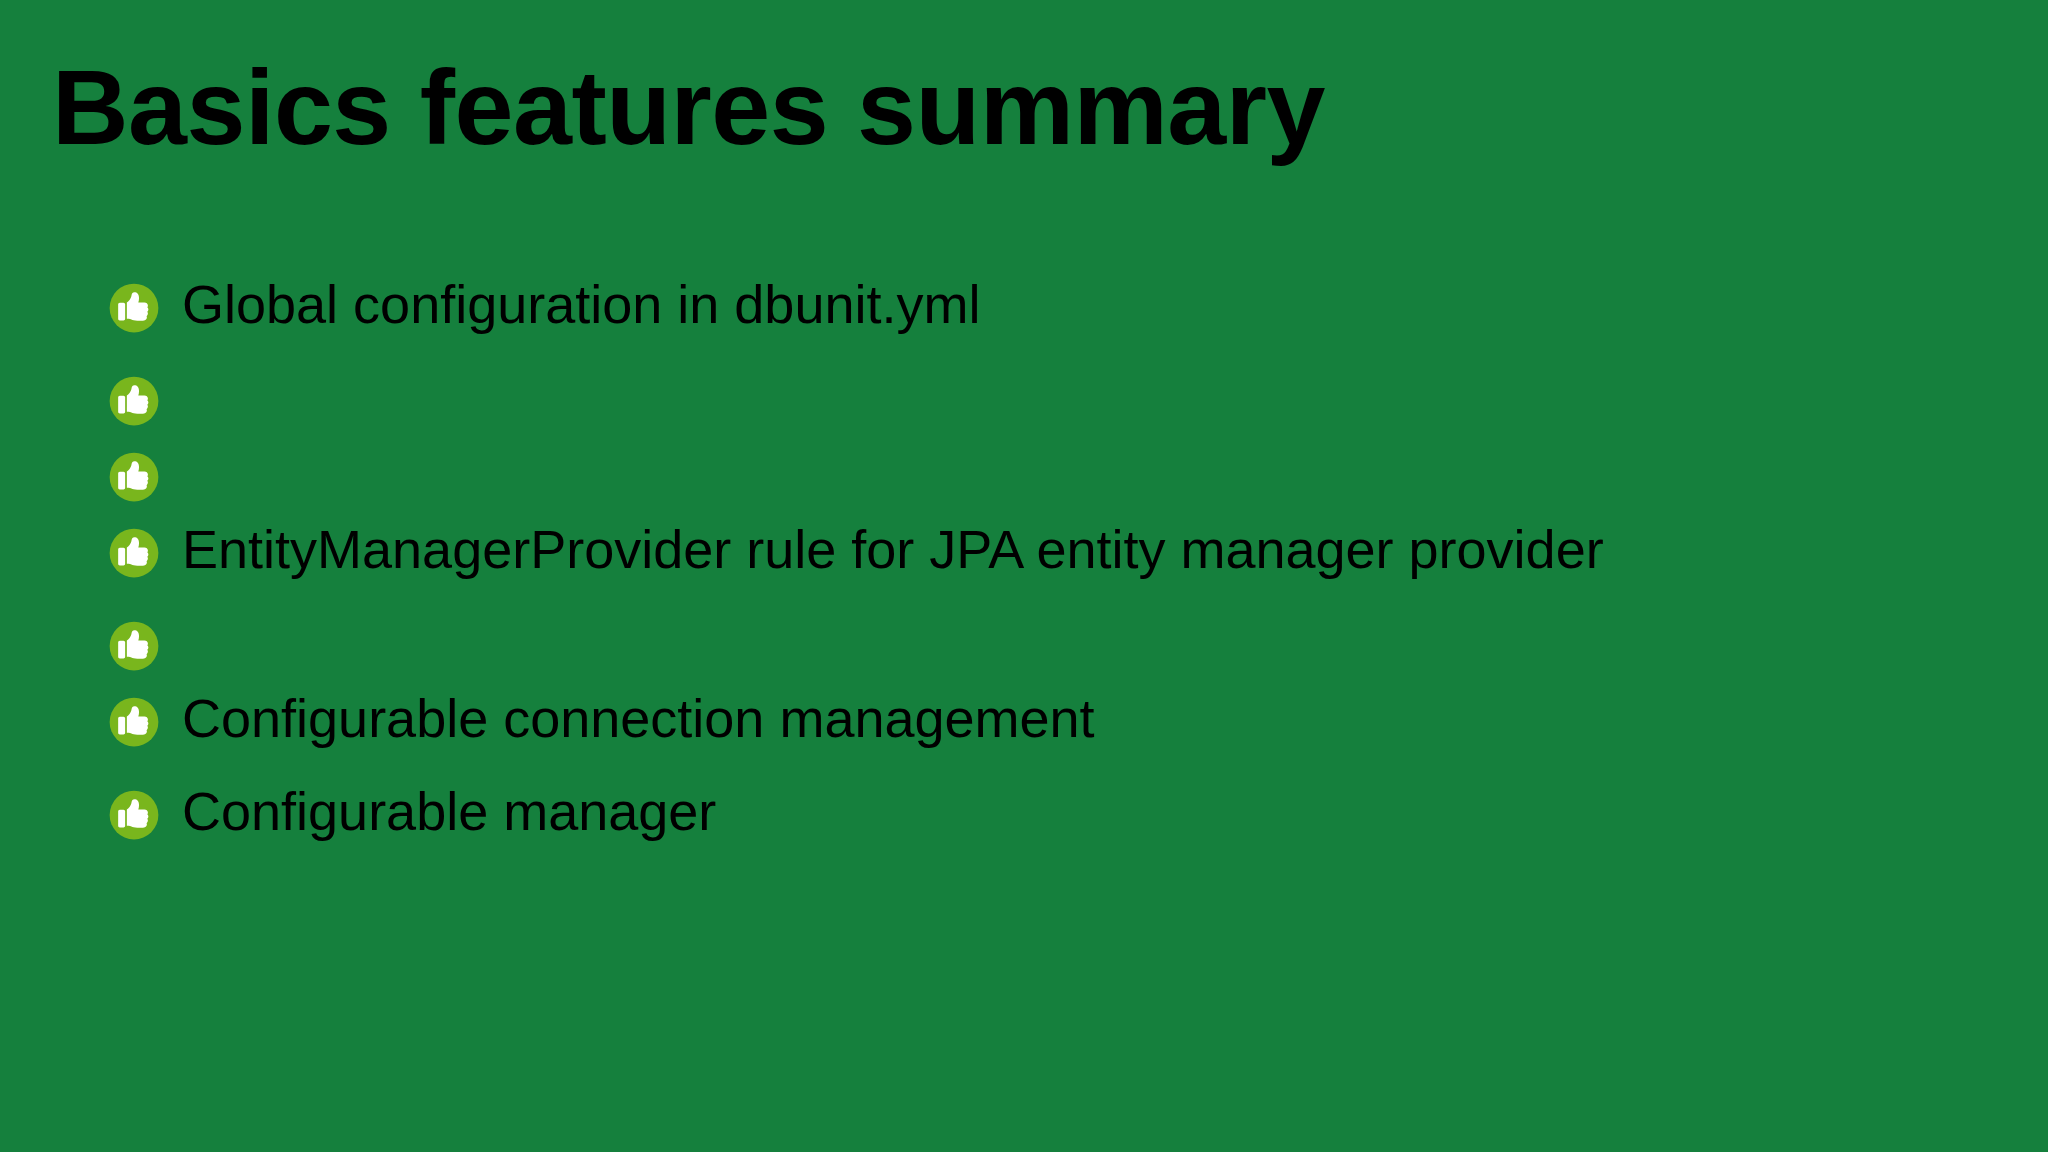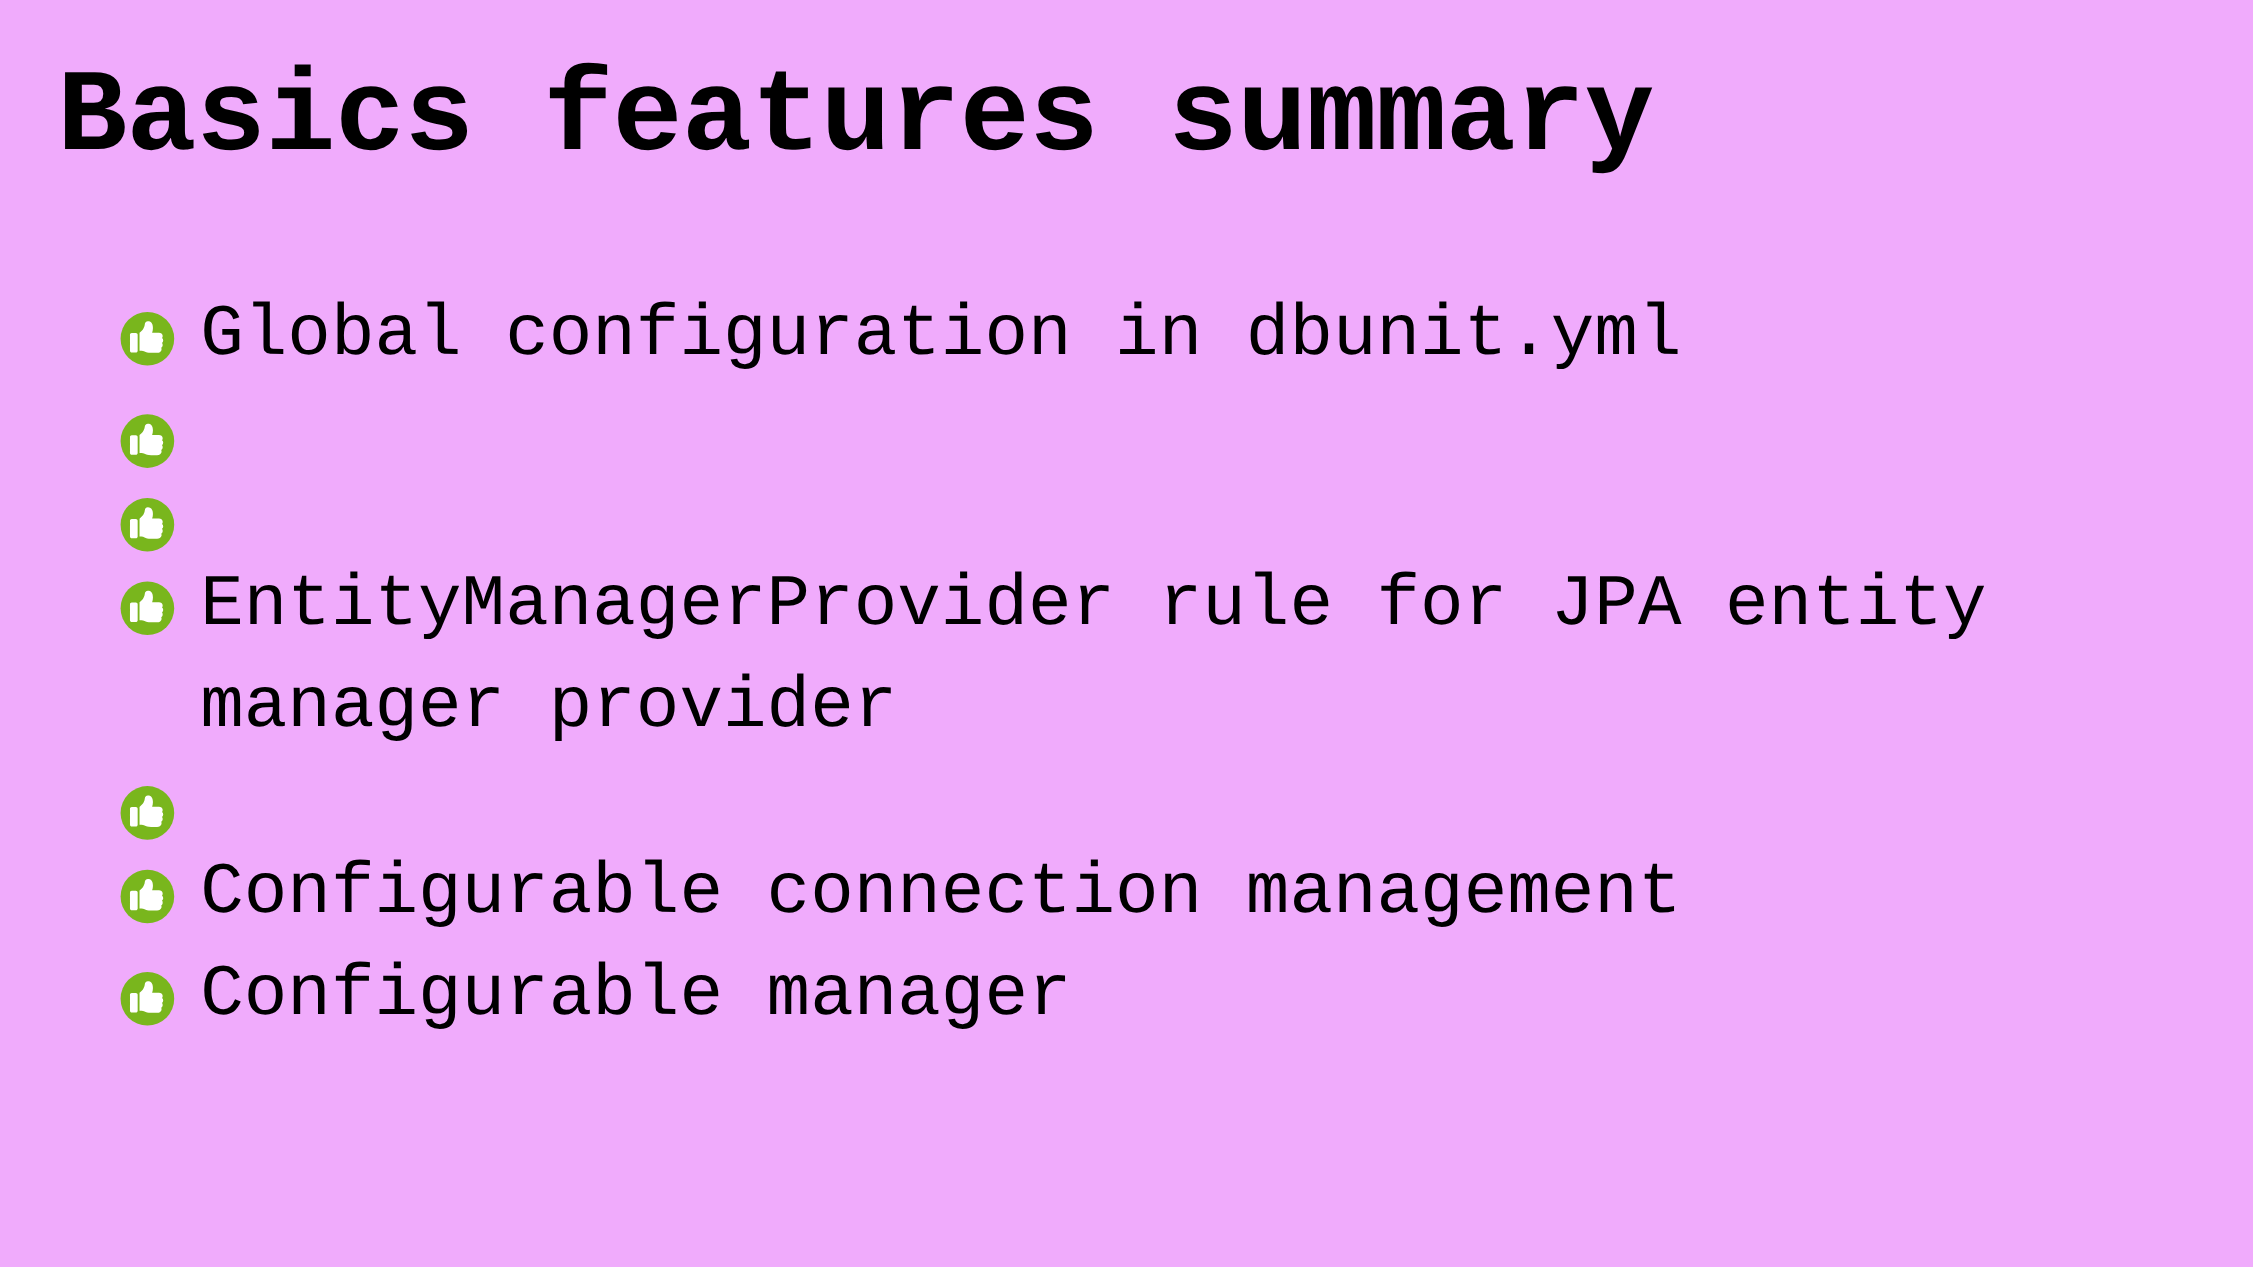--- a/index.html
+++ b/index.html
@@ -4,23 +4,23 @@
 <style>
   html, body {
     margin: 0;
     padding: 0;
     background: #ffffff;
   }
   .slide {
     position: relative;
     width: 2048px;
     height: 1152px;
-    background: #f0abfc;
+    background: #15803d;
     overflow: hidden;
-    font-family: Liberation Mono, monospace;
+    font-family: Liberation Sans, sans-serif;
   }
   .slide-title {
     position: absolute;
     left: 52px;
     top: 48px;
     width: 1900px;
     font-size: 106px;
     font-weight: bold;
     line-height: 1.12;
     color: #000000;
@@ -50,21 +50,21 @@
     margin-right: 0;
   }
   .bullet-icon svg {
     display: block;
     width: 52px;
     height: 52px;
   }
   .bullet-text {
     flex: 1 1 auto;
     margin-left: 22px;
-    font-size: 66px;
+    font-size: 54px;
     line-height: 93px;
     color: #000000;
     font-weight: normal;
     max-width: 1640px;
   }
 </style>
 </head>
 <body>
 
 <div class="slide">

